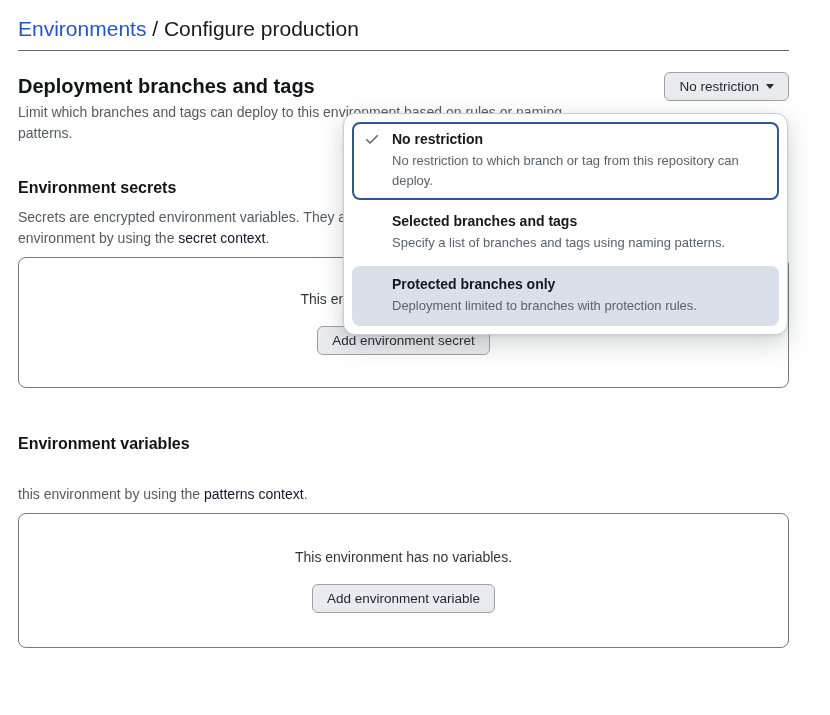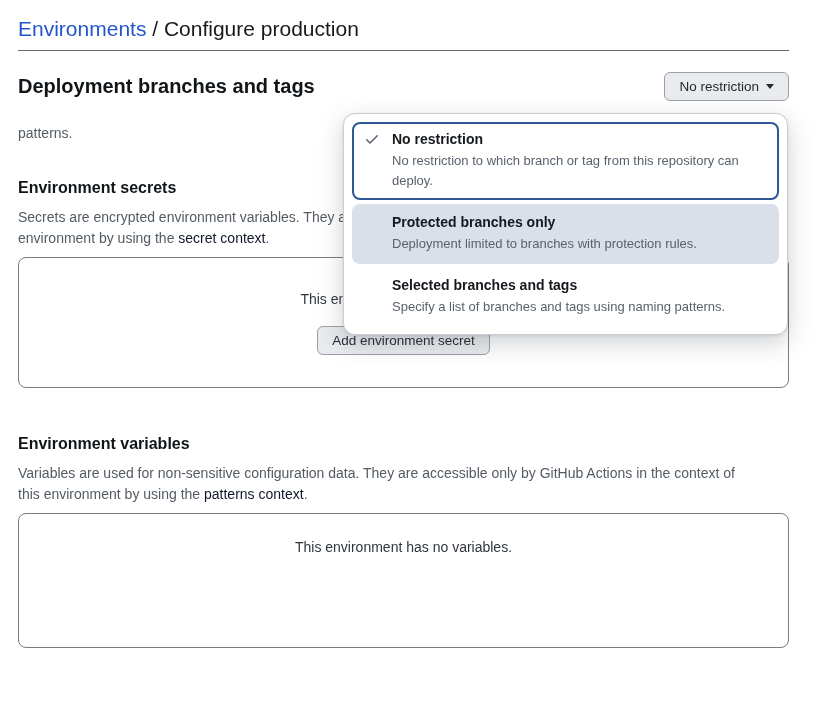--- a/index.html
+++ b/index.html
@@ -56,70 +56,71 @@
   .h-vars { margin-top:45px; }
   .sec-p { margin-top:9px; font-size:14px; line-height:21px; color:#545b63; }
   .sec-p a { color:#0f172a; cursor:pointer; }
 
   
   .empty-box {
     border:1px solid #767c83; border-radius:8px; width:100%;
     text-align:center; background:#ffffff;
   }
   .box-secrets { margin-top:8px; height:131px; padding-top:31px; }
-  .box-vars { margin-top:8px; height:135px; padding-top:23px; }
+  .box-vars { margin-top:8px; height:135px; padding-top:33px; }
   .empty-text { font-size:14px; line-height:20px; color:#30363c; }
   .box-secrets .btn { margin-top:17px; }
   .box-vars .btn { margin-top:17px; }
 </style>
 </head>
 <body>
 
 <div class="page">
 
   <div class="header">
     <h1><a class="crumb">Environments</a><span> / </span><span>Configure production</span></h1>
   </div>
 
   <div class="section-deploy">
     <h2>Deployment branches and tags</h2>
-    <p class="muted-p"><br><span>patterns.</span></p>
+    <p class="muted-p"><span>Limit which branches and tags can deploy to this environment based on rules or naming</span><br><span>patterns.</span></p>
   </div>
 
   <button class="btn selector-btn">
     <span>No restriction</span>
     <span class="caret"></span>
   </button>
 
   <div class="dropdown">
     <div class="dd-item selected">
       <svg class="dd-check" viewBox="0 0 16 16" aria-hidden="true">
         <path fill="#59636e" d="M13.78 4.22a.75.75 0 0 1 0 1.06l-7.25 7.25a.75.75 0 0 1-1.06 0L2.22 9.28a.75.75 0 0 1 1.06-1.06L6 10.94l6.72-6.72a.75.75 0 0 1 1.06 0Z"></path>
       </svg>
       <div class="dd-title">No restriction</div>
       <div class="dd-desc">No restriction to which branch or tag from this repository can deploy.</div>
     </div>
+    <div class="dd-item">
+      <div class="dd-title">Selected branches and tags</div>
+      <div class="dd-desc">Specify a list of branches and tags using naming patterns.</div>
+    </div>
     <div class="dd-item hovered">
       <div class="dd-title">Protected branches only</div>
       <div class="dd-desc">Deployment limited to branches with protection rules.</div>
-    </div>
-    <div class="dd-item">
-      <div class="dd-title">Selected branches and tags</div>
-      <div class="dd-desc">Specify a list of branches and tags using naming patterns.</div>
     </div>
   </div>
 
   <h3 class="sec-h h-secrets">Environment secrets</h3>
   <p class="sec-p"><span>Secrets are encrypted environment variables. They are accessible only by GitHub Actions in the context of this</span><br><span>environment by using the </span><a>secret context</a><span>.</span></p>
 
   <div class="empty-box box-secrets">
     <div class="empty-text">This environment has no secrets.</div>
     <button class="btn">Add environment secret</button>
   </div>
 
   <h3 class="sec-h h-vars">Environment variables</h3>
-  <p class="sec-p"><span>Variables are used for non-sensitive configuration data. They are accessible only by GitHub Actions in the context of</span><br><span>this environment by using the </span><a>patterns context</a><span>.</span></p>
+  <p class="sec-p"><br><span>this environment by using the </span><a>patterns context</a><span>.</span></p>
 
   <div class="empty-box box-vars">
     <div class="empty-text">This environment has no variables.</div>
+    <button class="btn">Add environment variable</button>
   </div>
 
 </div>
 
 </body></html>

